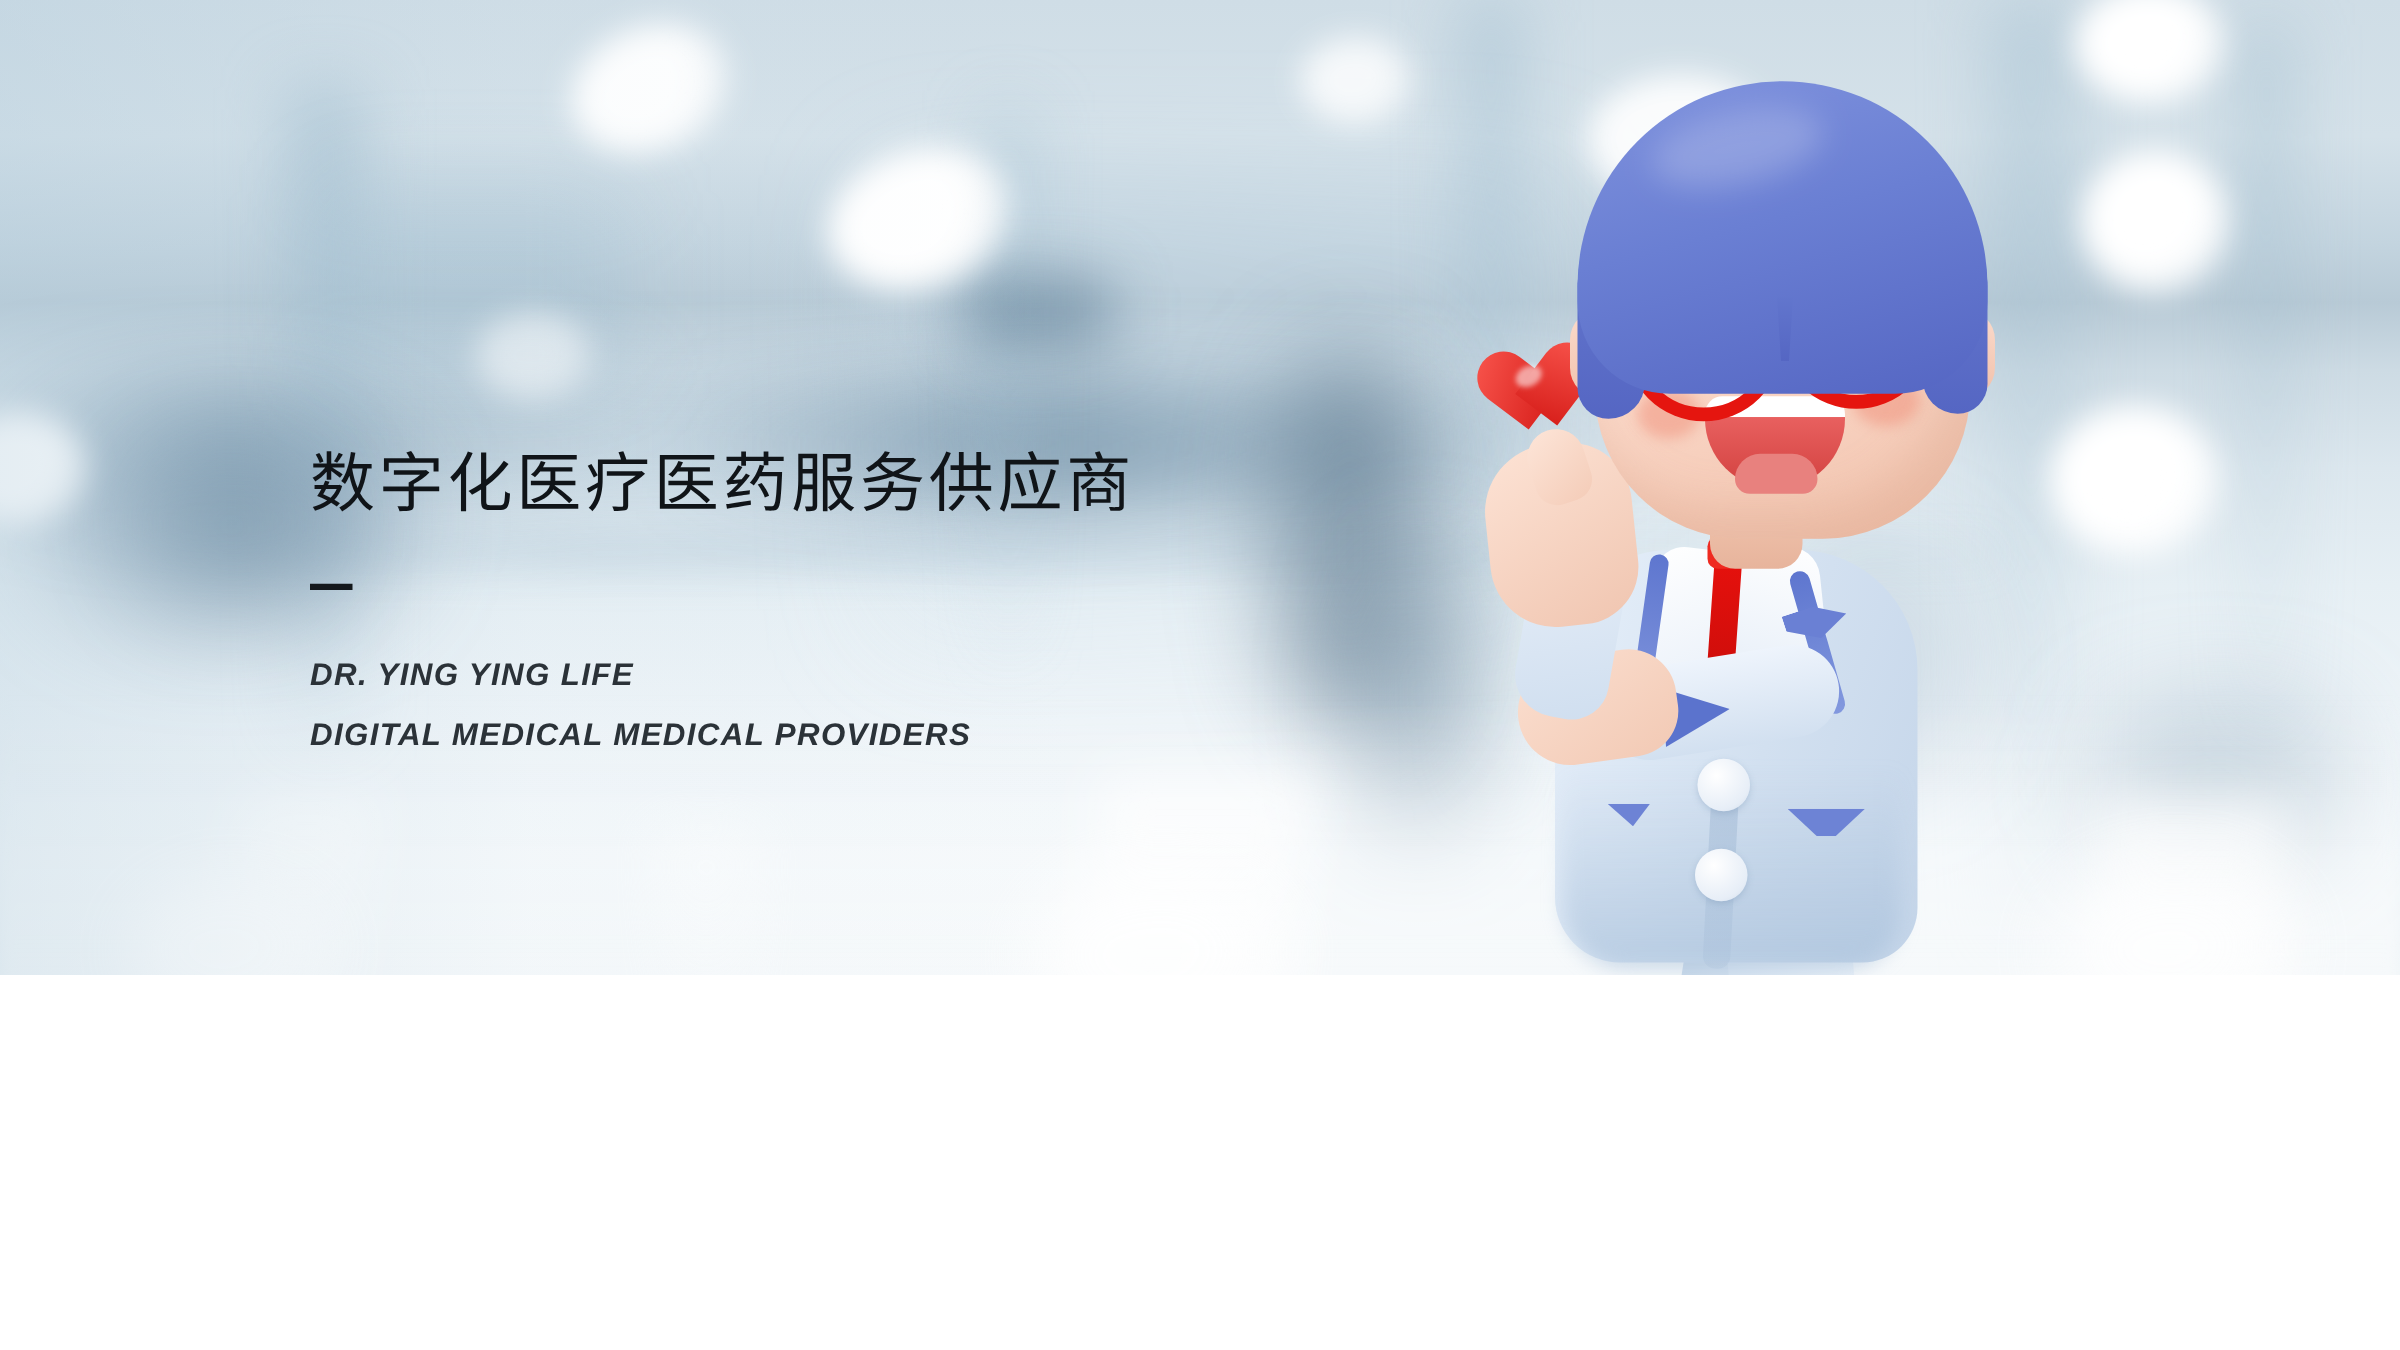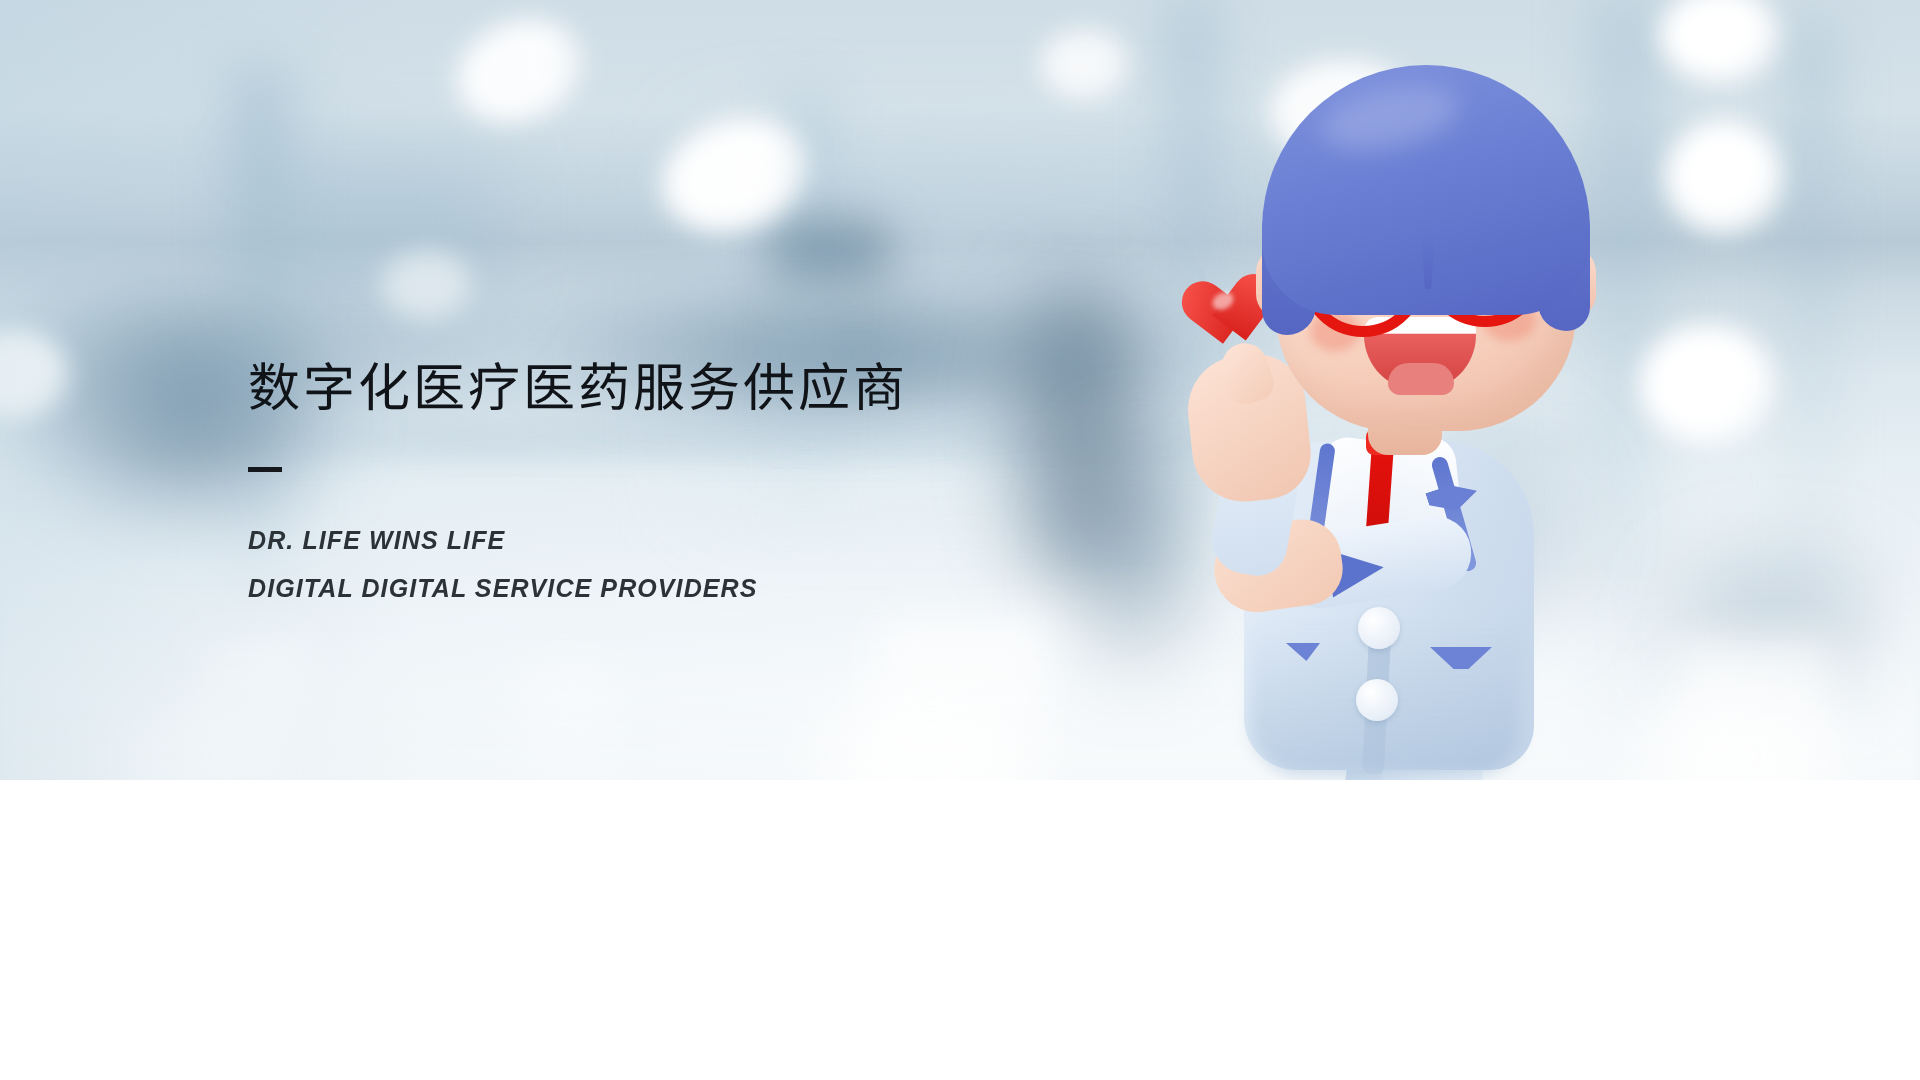--- a/index.html
+++ b/index.html
@@ -583,22 +583,22 @@
 
   <div class="vignette-left"></div>
 
   <div class="copy">
     <h2 class="headline-cn">数字化医疗医药服务供应商</h2>
 
 
     <div class="rule-dash"></div>
 
     <div class="sub-en">
-      <p>DR. LIFE WINS LIFE</p>
-      <p>DIGITAL DIGITAL SERVICE PROVIDERS</p>
+      <p>DR. YING YING LIFE</p>
+      <p>DIGITAL MEDICAL MEDICAL PROVIDERS</p>
     </div>
   </div>
 
   <div class="mascot">
 
     <div class="mascot-glow"></div>
 
     <div class="leg-back"></div>
     <div class="shoe-back-sole"></div>
     <div class="shoe-back"></div>

